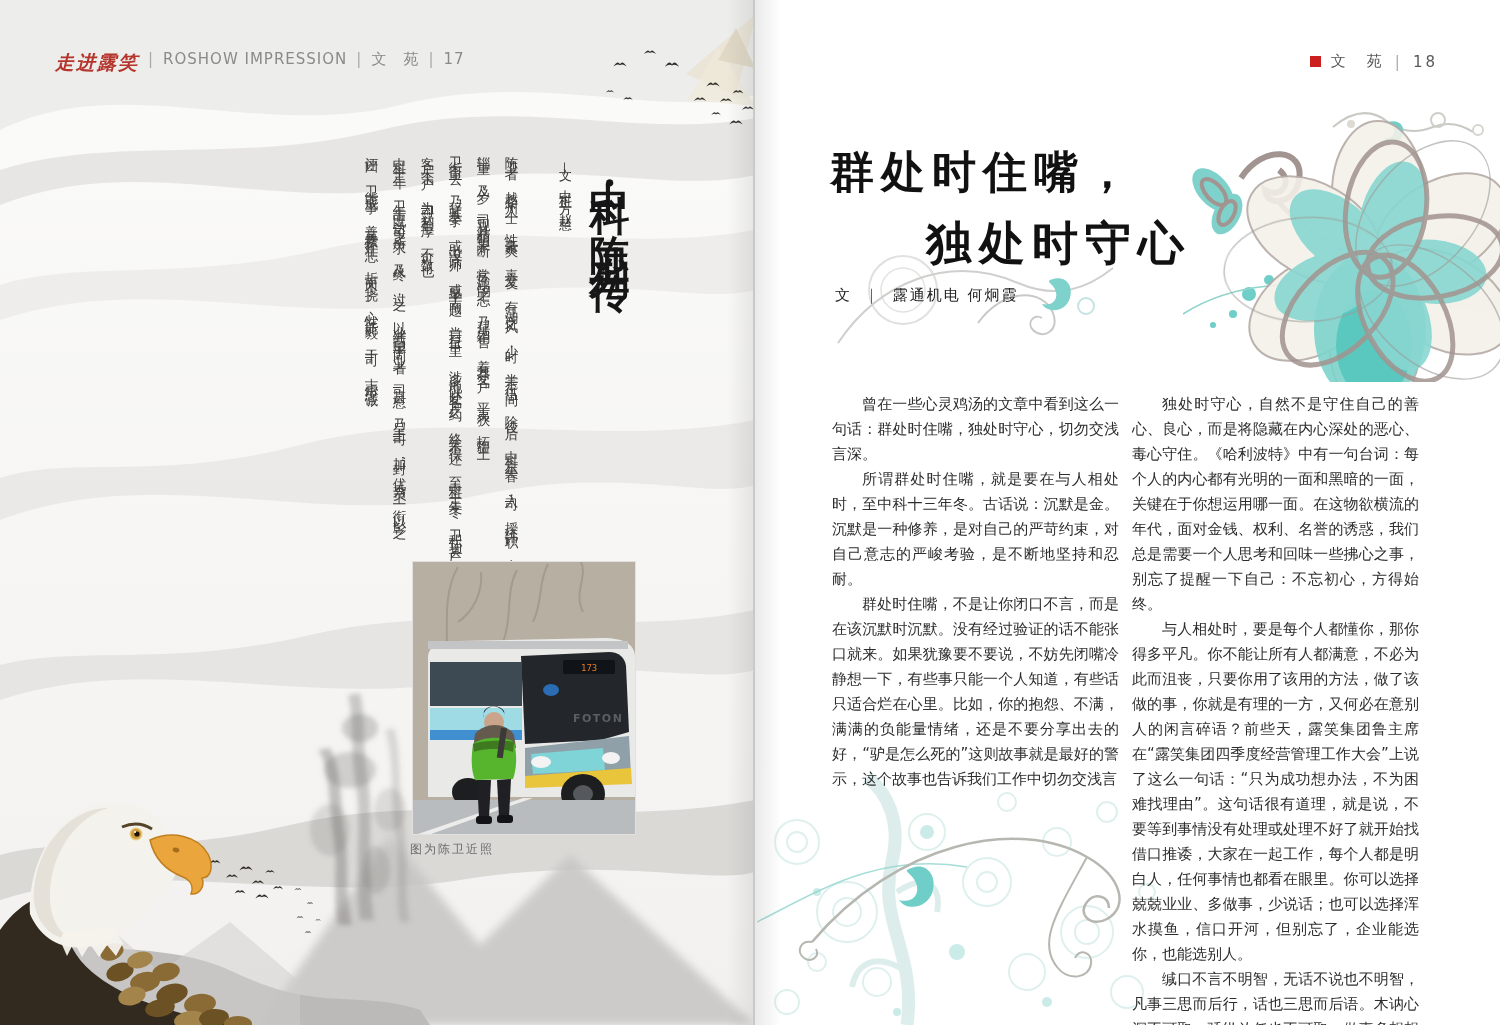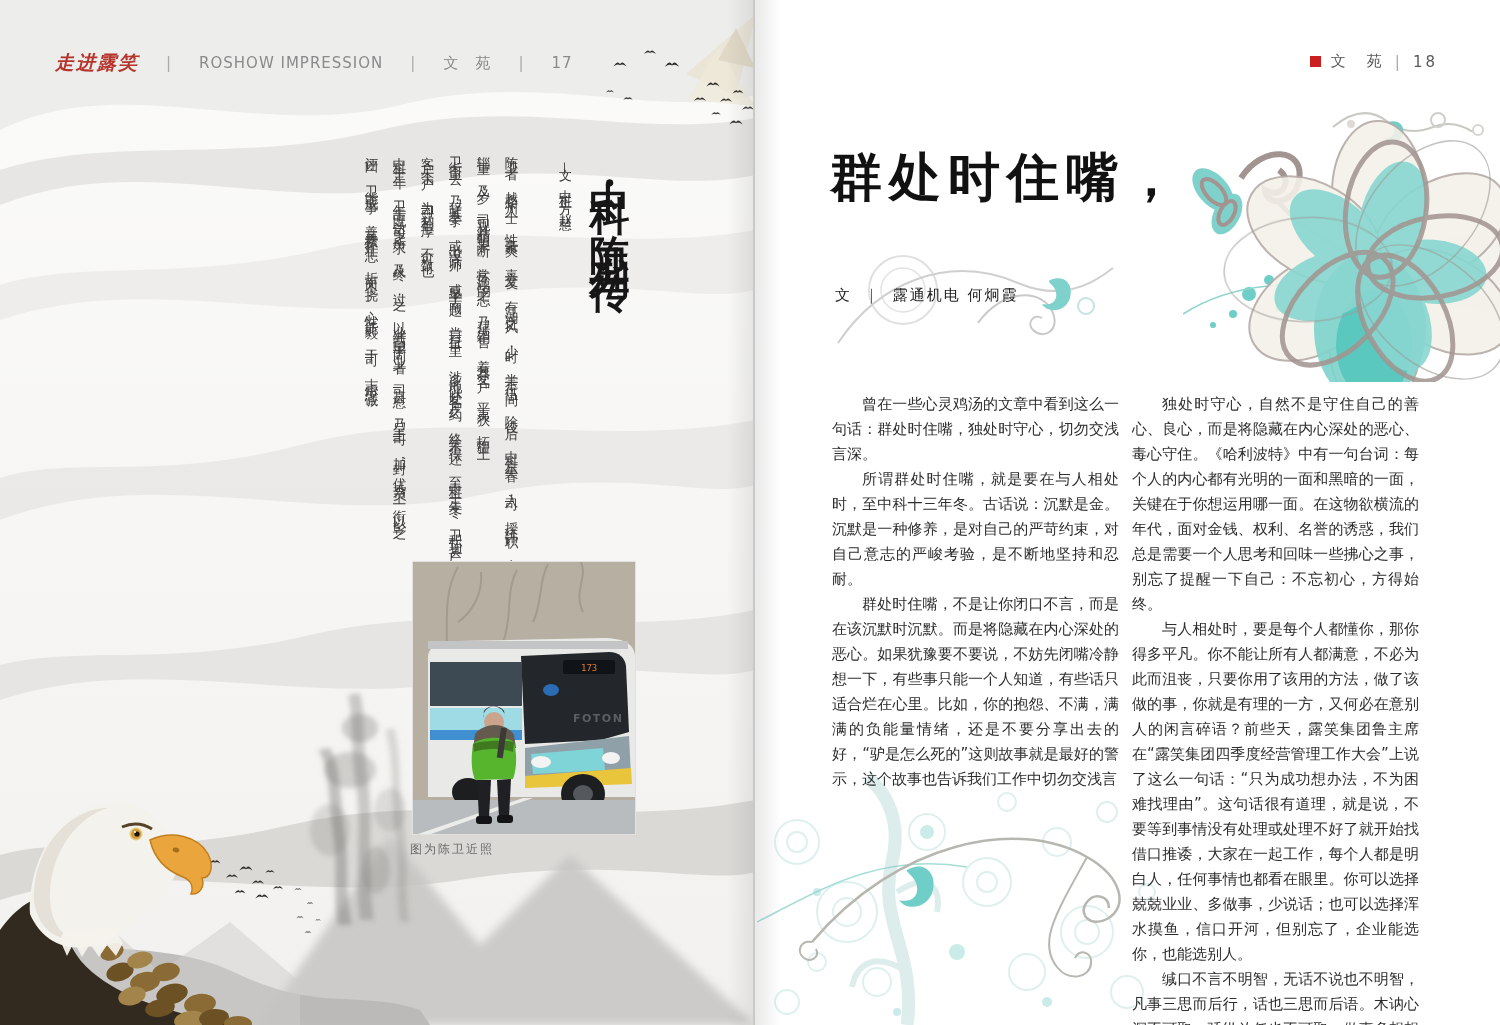--- a/index.html
+++ b/index.html
@@ -9,21 +9,21 @@
   .page-left{position:absolute;left:0;top:0;width:755px;height:1025px;
              background:linear-gradient(180deg,#fbfbfa,#f2f1ef);}
   .page-right{position:absolute;left:755px;top:0;width:745px;height:1025px;background:#ffffff;}
   .spine{position:absolute;left:753px;top:0;width:2px;height:1025px;background:#c9c9c7;}
   .spine-shadow-l{position:absolute;left:727px;top:0;width:26px;height:1025px;
                   background:linear-gradient(90deg,rgba(120,120,120,0),rgba(120,120,120,.14));}
   .spine-shadow-r{position:absolute;left:755px;top:0;width:26px;height:1025px;
                   background:linear-gradient(90deg,rgba(120,120,120,.16),rgba(120,120,120,0));}
   svg{display:block;}
   
-  .hdr-left{position:absolute;left:55px;top:50px;display:flex;align-items:center;gap:27px;
+  .hdr-left{position:absolute;left:55px;top:50px;display:flex;gap:9px;
             font-size:15px;color:#8a8a8a;letter-spacing:1px;white-space:nowrap;}
   .logo-red{color:#b5342c;font-family:"DejaVu Serif","Liberation Serif",serif;
             font-style:italic;font-weight:bold;font-size:19px;letter-spacing:2px;}
   .hdr-sep{color:#aaa;}
   .hdr-right{position:absolute;right:62px;top:52px;display:flex;align-items:center;gap:10px;
              font-size:15px;color:#5a5a5a;letter-spacing:3px;white-space:nowrap;}
   .red-square{width:11px;height:11px;background:#cc2020;}
   
   .v-title{position:absolute;left:583px;top:150px;height:430px;writing-mode:vertical-rl;
            font-family:"DejaVu Serif","Liberation Serif",serif;font-weight:bold;
@@ -41,21 +41,21 @@
   .photo-caption{position:absolute;left:410px;top:841px;font-size:12px;color:#6b6b6b;
                  letter-spacing:2px;}
   
   .bg-left{position:absolute;left:0;top:0;}
   .eagle{position:absolute;left:0;top:782px;}
   .flower{position:absolute;left:1183px;top:82px;}
   .flourish{position:absolute;left:828px;top:228px;}
   .bottom-swirl{position:absolute;left:757px;top:772px;}
   
   .r-title1{position:absolute;left:830px;top:143px;font-family:"DejaVu Serif","Liberation Serif",serif;
-            font-weight:bold;font-size:52px;letter-spacing:7px;color:#111;}
+            font-weight:bold;font-size:44px;letter-spacing:7px;color:#111;}
   .r-title2{position:absolute;left:926px;top:213px;font-family:"DejaVu Serif","Liberation Serif",serif;
             font-weight:bold;font-size:46px;letter-spacing:7px;color:#111;}
   .r-byline{position:absolute;left:835px;top:286px;font-size:15px;color:#222;
             display:flex;gap:12px;letter-spacing:2px;}
   .r-byline .bar{color:#555;}
   .col{position:absolute;top:392px;width:287px;text-align:justify;font-size:15px;
        line-height:25px;color:#2d2d2d;}
   .col1{left:832px;}
   .col2{left:1132px;}
   .col p{margin:0;text-indent:2em;}
@@ -364,30 +364,31 @@
   </svg>
 
   <div class="hdr-right">
     <span class="red-square"></span>
     <span>文　苑</span>
     <span class="hdr-sep">|</span>
     <span>18</span>
   </div>
 
   <div class="r-title1">群处时住嘴，</div>
+  <div class="r-title2">独处时守心</div>
   <div class="r-byline">
     <span>文</span>
     <span class="bar">｜</span>
     <span>露通机电 何炯霞</span>
   </div>
 
   <div class="col col1">
     <p>曾在一些心灵鸡汤的文章中看到这么一句话：群处时住嘴，独处时守心，切勿交浅言深。</p>
     <p>所谓群处时住嘴，就是要在与人相处时，至中科十三年冬。古话说：沉默是金。沉默是一种修养，是对自己的严苛约束，对自己意志的严峻考验，是不断地坚持和忍耐。</p>
-    <p>群处时住嘴，不是让你闭口不言，而是在该沉默时沉默。而是将隐藏在内心深处的恶心。如果犹豫要不要说，不妨先闭嘴冷静想一下，有些事只能一个人知道，有些话只适合烂在心里。比如，你的抱怨、不满，满满的负能量情绪，还是不要分享出去的好，“驴是怎么死的”这则故事就是最好的警示，这个故事也告诉我们工作中切勿交浅言</p>
+    <p>群处时住嘴，不是让你闭口不言，而是在该沉默时沉默。没有经过验证的话不能张口就来。如果犹豫要不要说，不妨先闭嘴冷静想一下，有些事只能一个人知道，有些话只适合烂在心里。比如，你的抱怨、不满，满满的负能量情绪，还是不要分享出去的好，“驴是怎么死的”这则故事就是最好的警示，这个故事也告诉我们工作中切勿交浅言</p>
   </div>
   <div class="col col2">
     <p>独处时守心，自然不是守住自己的善心、良心，而是将隐藏在内心深处的恶心、毒心守住。《哈利波特》中有一句台词：每个人的内心都有光明的一面和黑暗的一面，关键在于你想运用哪一面。在这物欲横流的年代，面对金钱、权利、名誉的诱惑，我们总是需要一个人思考和回味一些拂心之事，别忘了提醒一下自己：不忘初心，方得始终。</p>
     <p>与人相处时，要是每个人都懂你，那你得多平凡。你不能让所有人都满意，不必为此而沮丧，只要你用了该用的方法，做了该做的事，你就是有理的一方，又何必在意别人的闲言碎语？前些天，露笑集团鲁主席在“露笑集团四季度经营管理工作大会”上说了这么一句话：“只为成功想办法，不为困难找理由”。这句话很有道理，就是说，不要等到事情没有处理或处理不好了就开始找借口推诿，大家在一起工作，每个人都是明白人，任何事情也都看在眼里。你可以选择兢兢业业、多做事，少说话；也可以选择浑水摸鱼，信口开河，但别忘了，企业能选你，也能选别人。</p>
     <p>缄口不言不明智，无话不说也不明智，凡事三思而后行，话也三思而后语。木讷心深不可取，骄纵放任也不可取，做事多想想效应，说话多想想后果。</p>
   </div>
 
   <div class="spine-shadow-l"></div>
   <div class="spine-shadow-r"></div>
   <div class="spine"></div>

